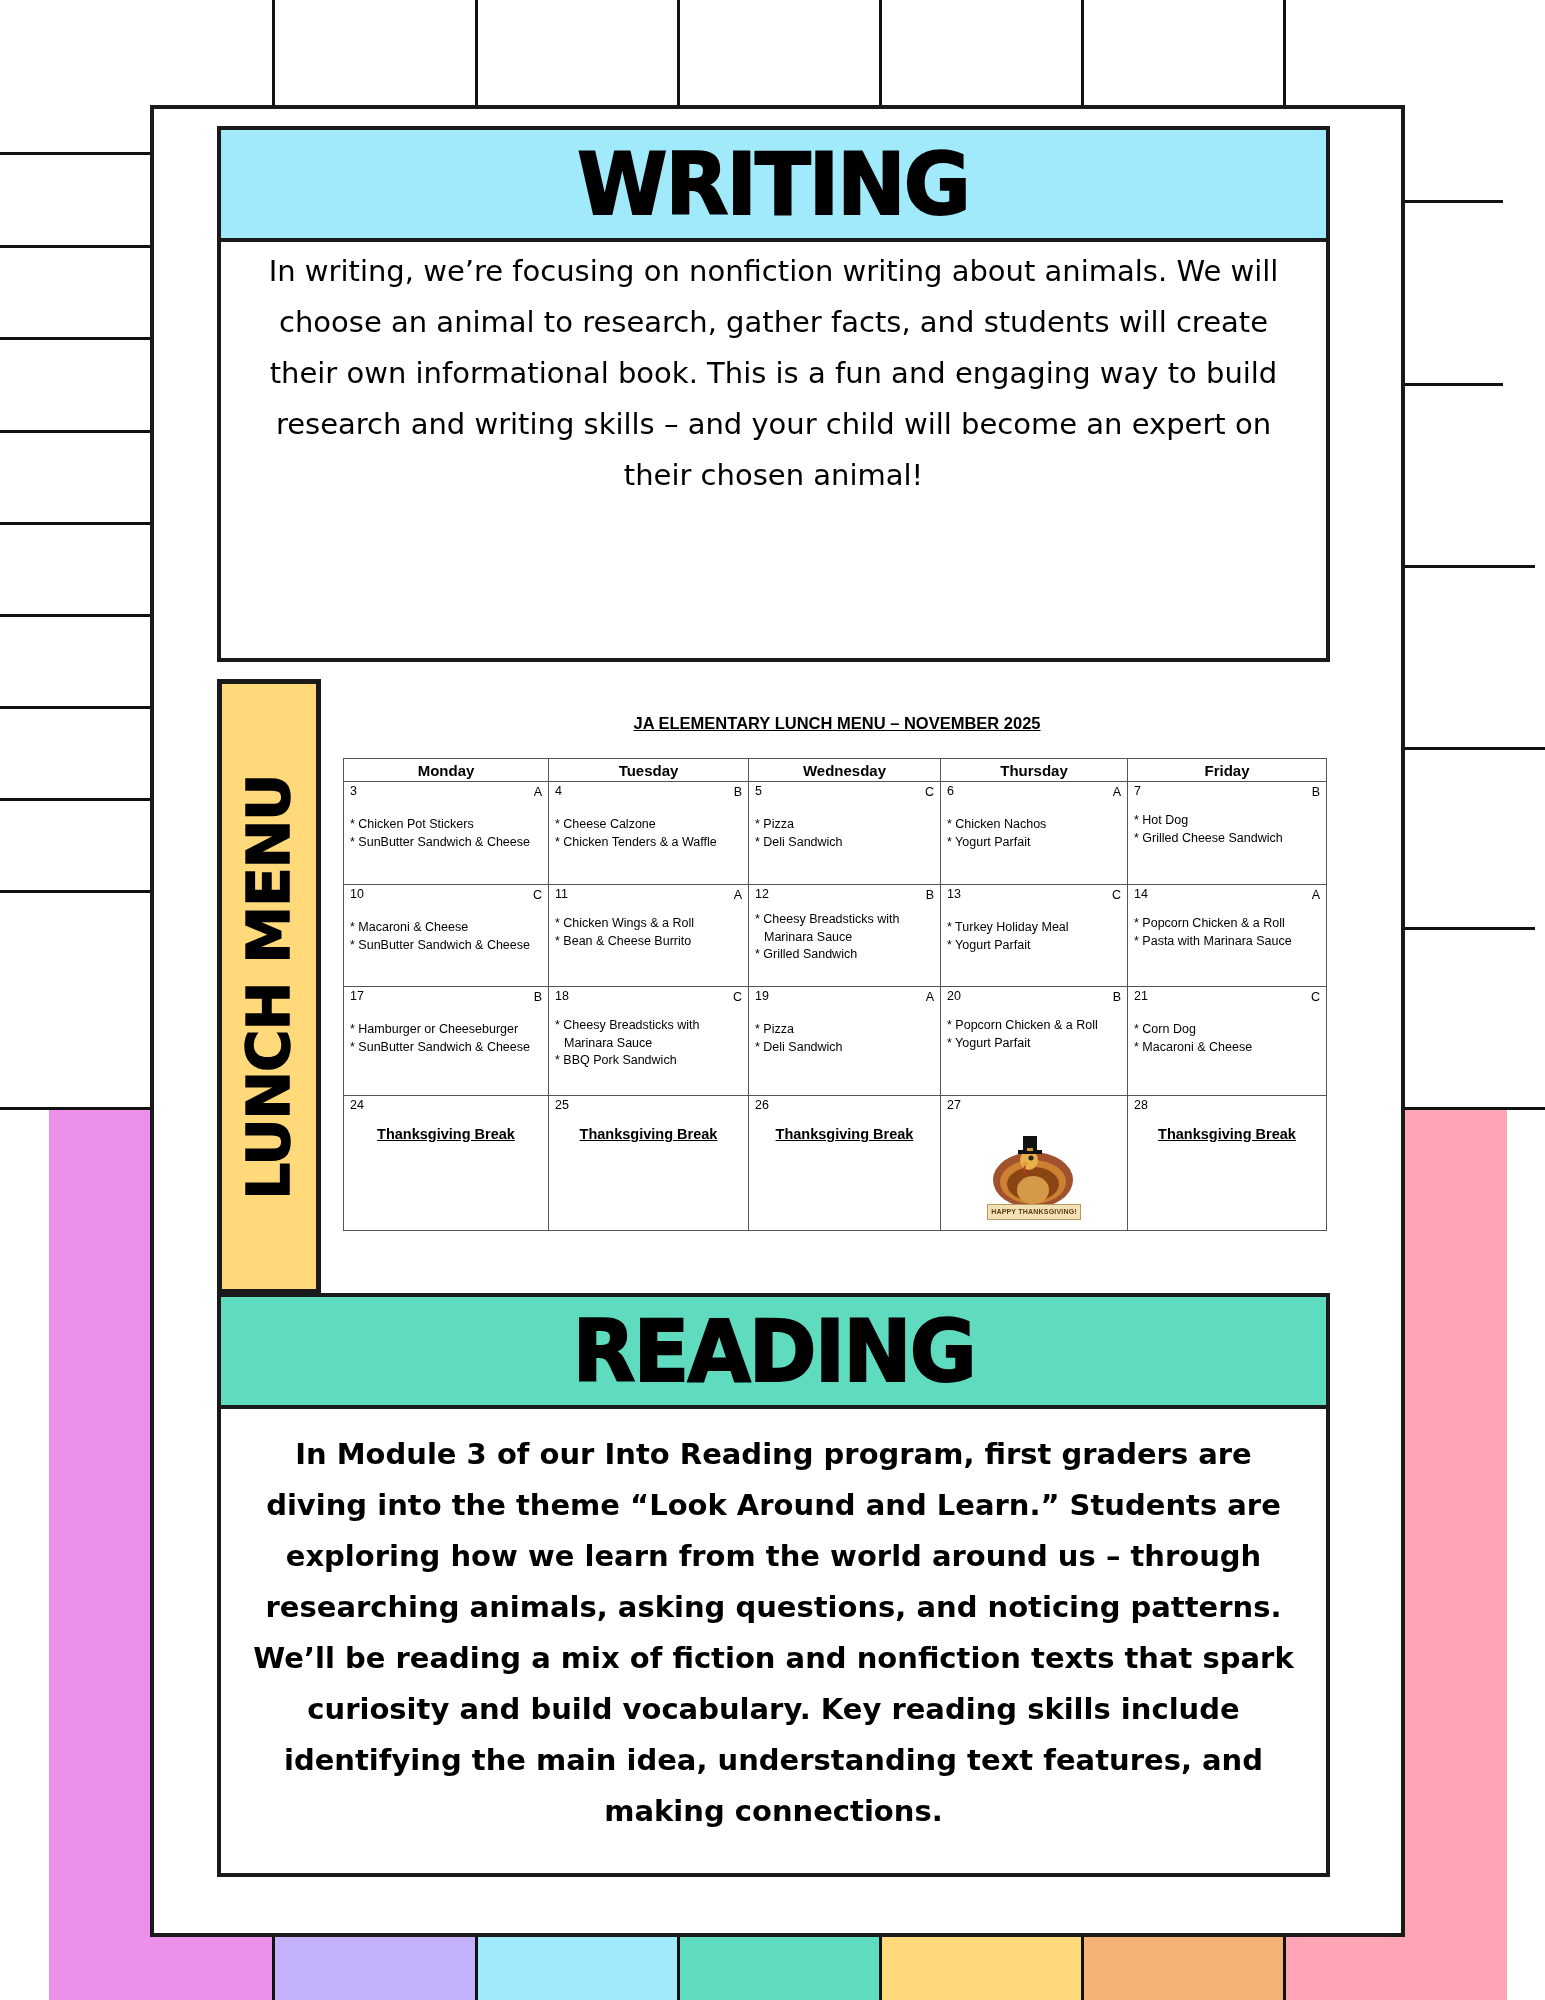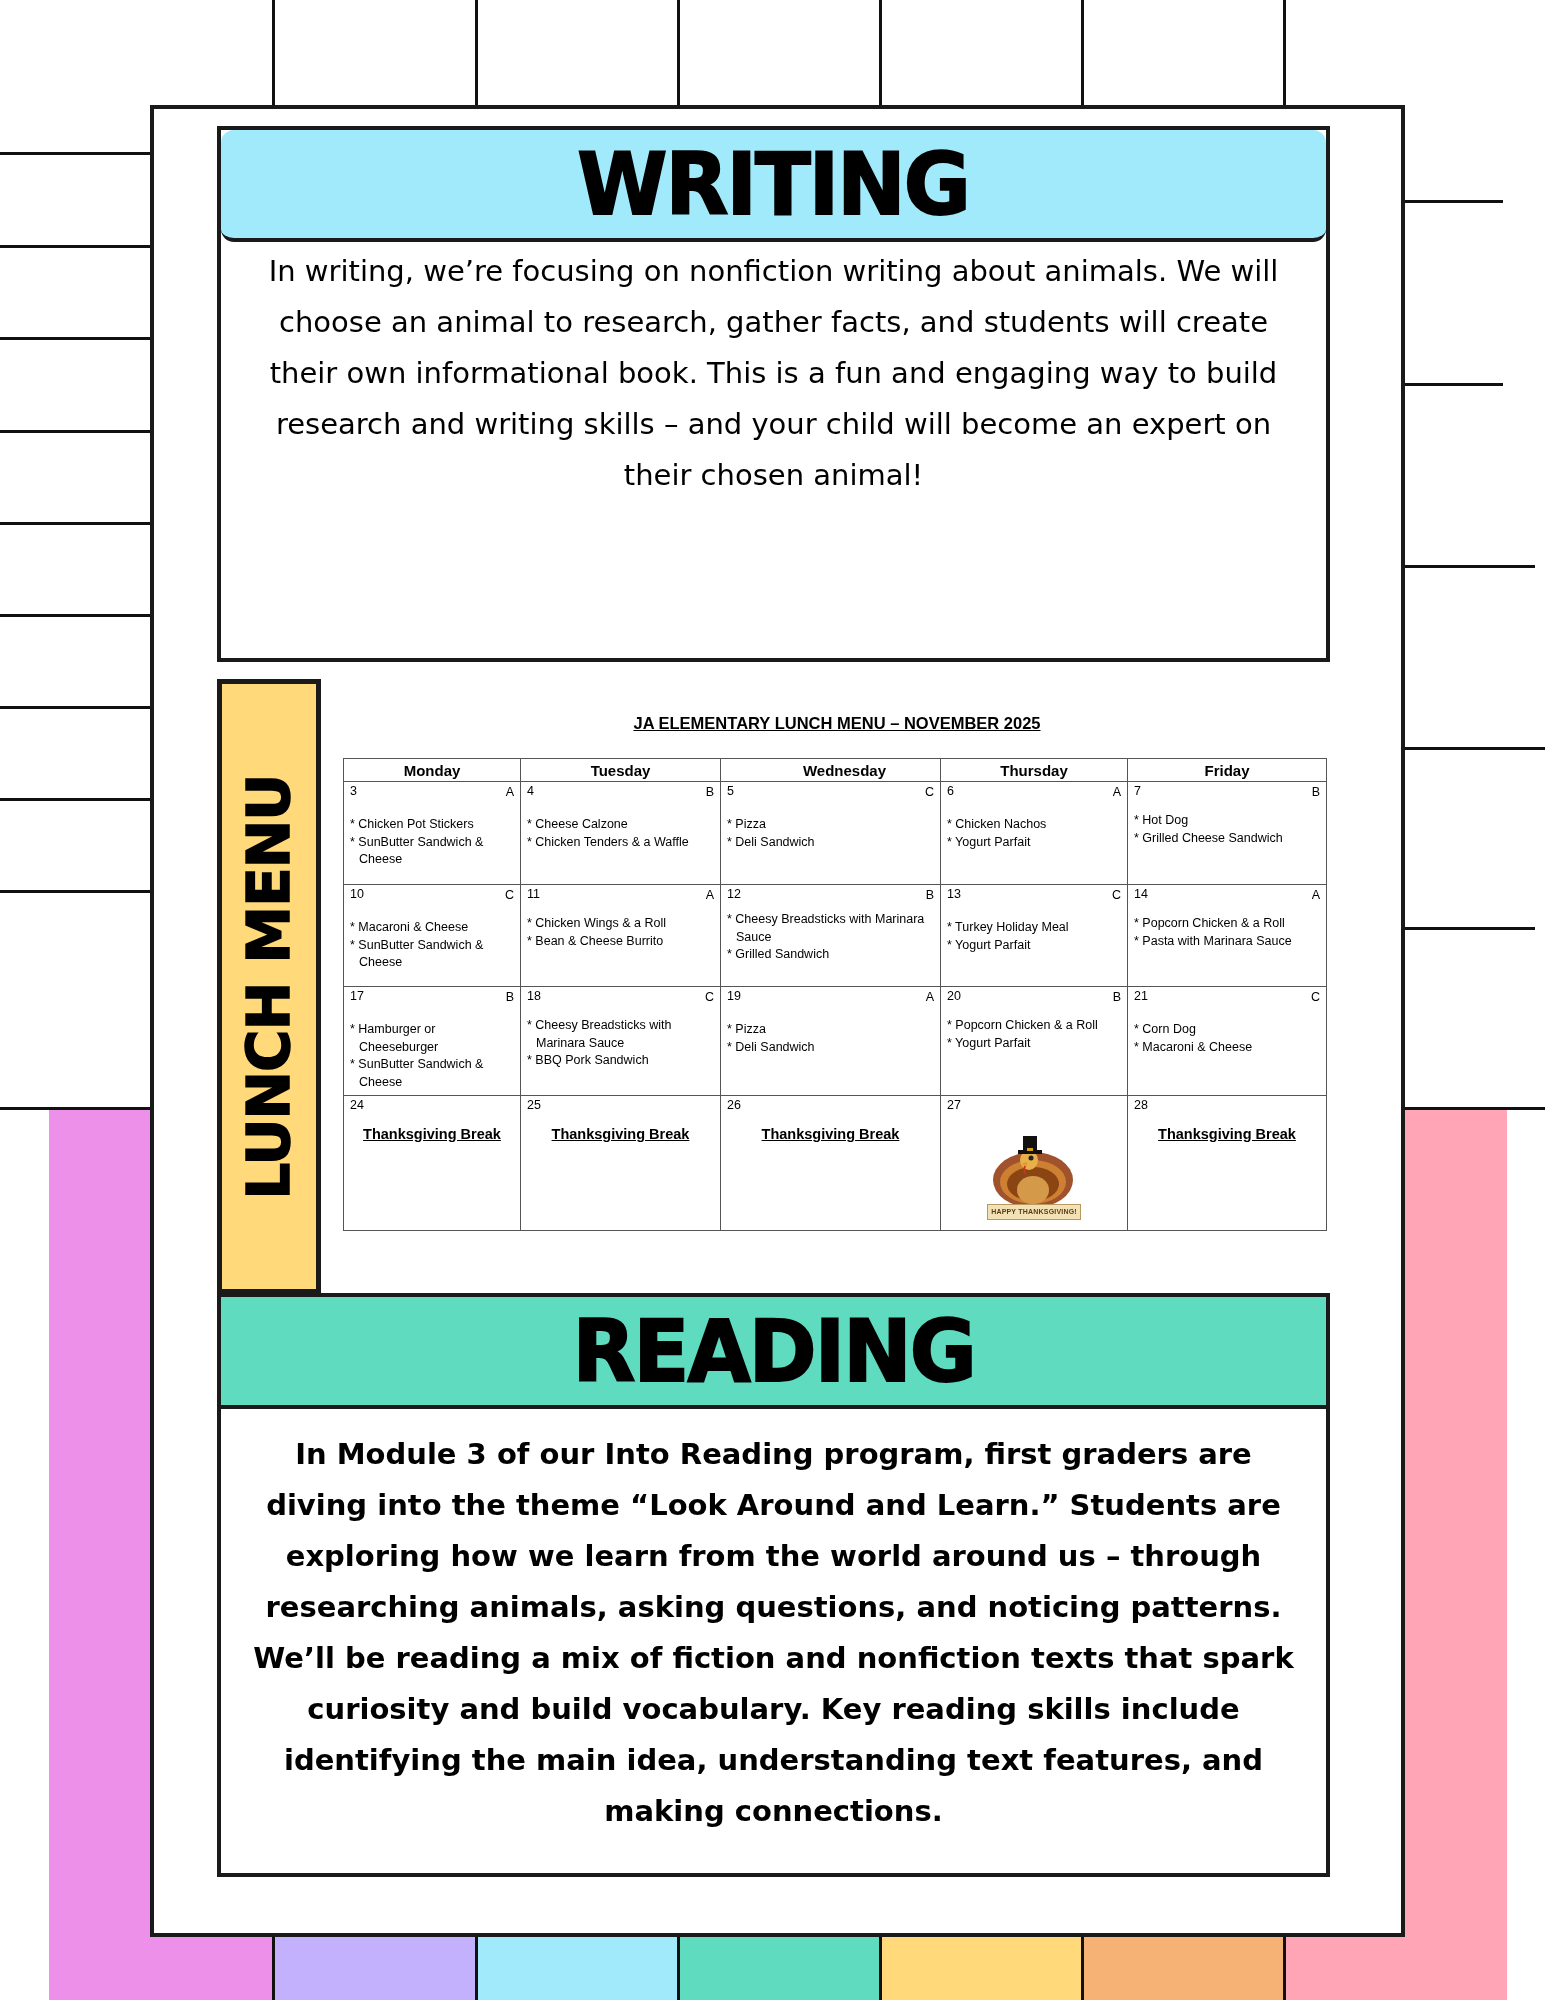--- a/index.html
+++ b/index.html
@@ -137,39 +137,39 @@
   <div class="bg-vline" style="left:475px;top:1935px;height:65px;"></div>
   <div class="bg-vline" style="left:677px;top:1935px;height:65px;"></div>
   <div class="bg-vline" style="left:879px;top:1935px;height:65px;"></div>
   <div class="bg-vline" style="left:1081px;top:1935px;height:65px;"></div>
   <div class="bg-vline" style="left:1283px;top:1935px;height:65px;"></div>
 </div>
 
 <div class="page-card">
 
   <div class="section-box" style="top:17px;height:536px;">
-    <div class="section-header" style="background:#a1eafb;border-radius:13px;">
+    <div class="section-header" style="background:#a1eafb;">
       <span class="section-title">WRITING</span>
     </div>
     <div class="section-body" style="padding-top:4px;">
       <p>In writing, we’re focusing on nonfiction writing about animals. We will choose an animal to research, gather facts, and students will create their own informational book. This is a fun and engaging way to build research and writing skills – and your child will become an expert on their chosen animal!</p>
     </div>
   </div>
 
   <div class="lunch-label">
     <span class="lunch-label-text">LUNCH MENU</span>
   </div>
 
   <div class="menu-title">JA ELEMENTARY LUNCH MENU – NOVEMBER 2025</div>
   <table class="menu-table">
     <thead>
       <tr>
         <th>Monday</th>
         <th style="width:199px;">Tuesday</th>
-        <th style="width:191px;padding-left:28px;">Wednesday</th>
+        <th style="width:191px;">Wednesday</th>
         <th style="width:186px;">Thursday</th>
         <th style="width:198px;">Friday</th>
       </tr>
     </thead>
     <tbody>
       <tr class="row-1">
         <td>
           <span class="day-num">3</span>
           <span class="rotation">A</span>
           <div class="items">

